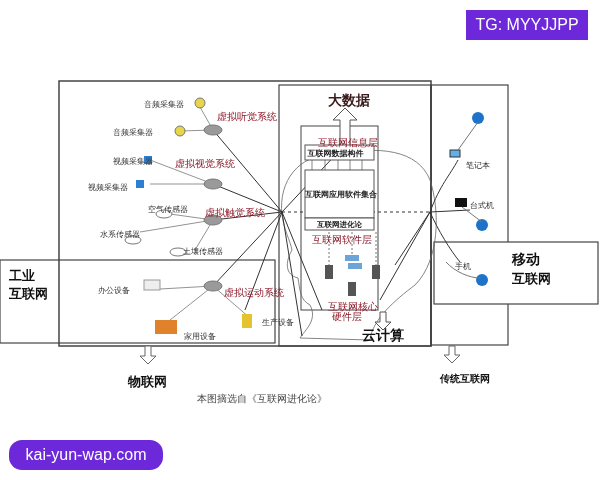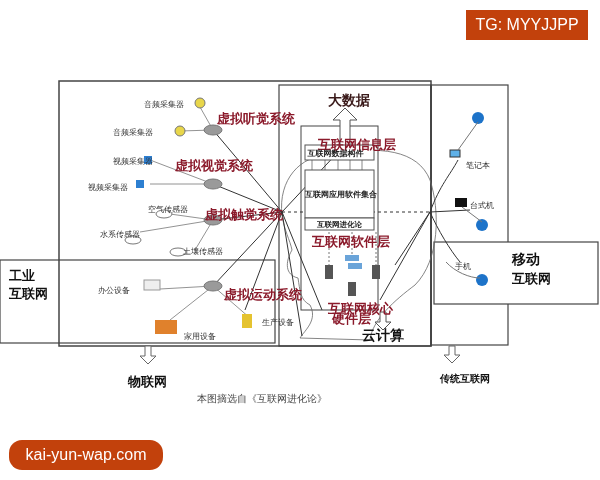--- a/index.html
+++ b/index.html
@@ -1,22 +1,22 @@
 <!DOCTYPE html>
 <html><head>
 <meta charset="utf-8">
 <style>
   html, body { margin:0; padding:0; background:#ffffff; }
   body { width:600px; height:480px; position:relative; overflow:hidden;
          font-family:"DejaVu Sans", sans-serif; color:#222; }
-  .wm { position:absolute; background:#c2410c; color:#ffffff; font-family:"Liberation Sans", sans-serif; }
+  .wm { position:absolute; background:#6d28d9; color:#ffffff; font-family:"Liberation Sans", sans-serif; }
   #wm-top { left:466px; top:10px; width:122px; height:30px; font-size:16px; line-height:30px; text-align:center; }
   #wm-bottom { left:9px; top:440px; width:154px; height:30px; font-size:16px; line-height:30px; text-align:center;border-radius:13px; }
   .lbl { position:absolute; font-size:8px; color:#333; white-space:nowrap; }
-  .red { position:absolute; font-size:13px; color:#8b1a2b; white-space:nowrap; font-weight:bold; }
+  .red { position:absolute; font-size:10px; color:#8b1a2b; white-space:nowrap; font-weight:normal; }
   .big { position:absolute; font-weight:bold; color:#111; white-space:nowrap; }
   .cap { position:absolute; font-size:10px; color:#444; white-space:nowrap; }
   .layer { position:absolute; font-size:8px; font-weight:bold; color:#222; text-align:center; white-space:nowrap; }
   svg { position:absolute; left:0; top:0; }
 </style>
 </head>
 <body>
 
 <div id="wm-top" class="wm">TG: MYYJJPP</div>
 <div id="wm-bottom" class="wm">kai-yun-wap.com</div>

